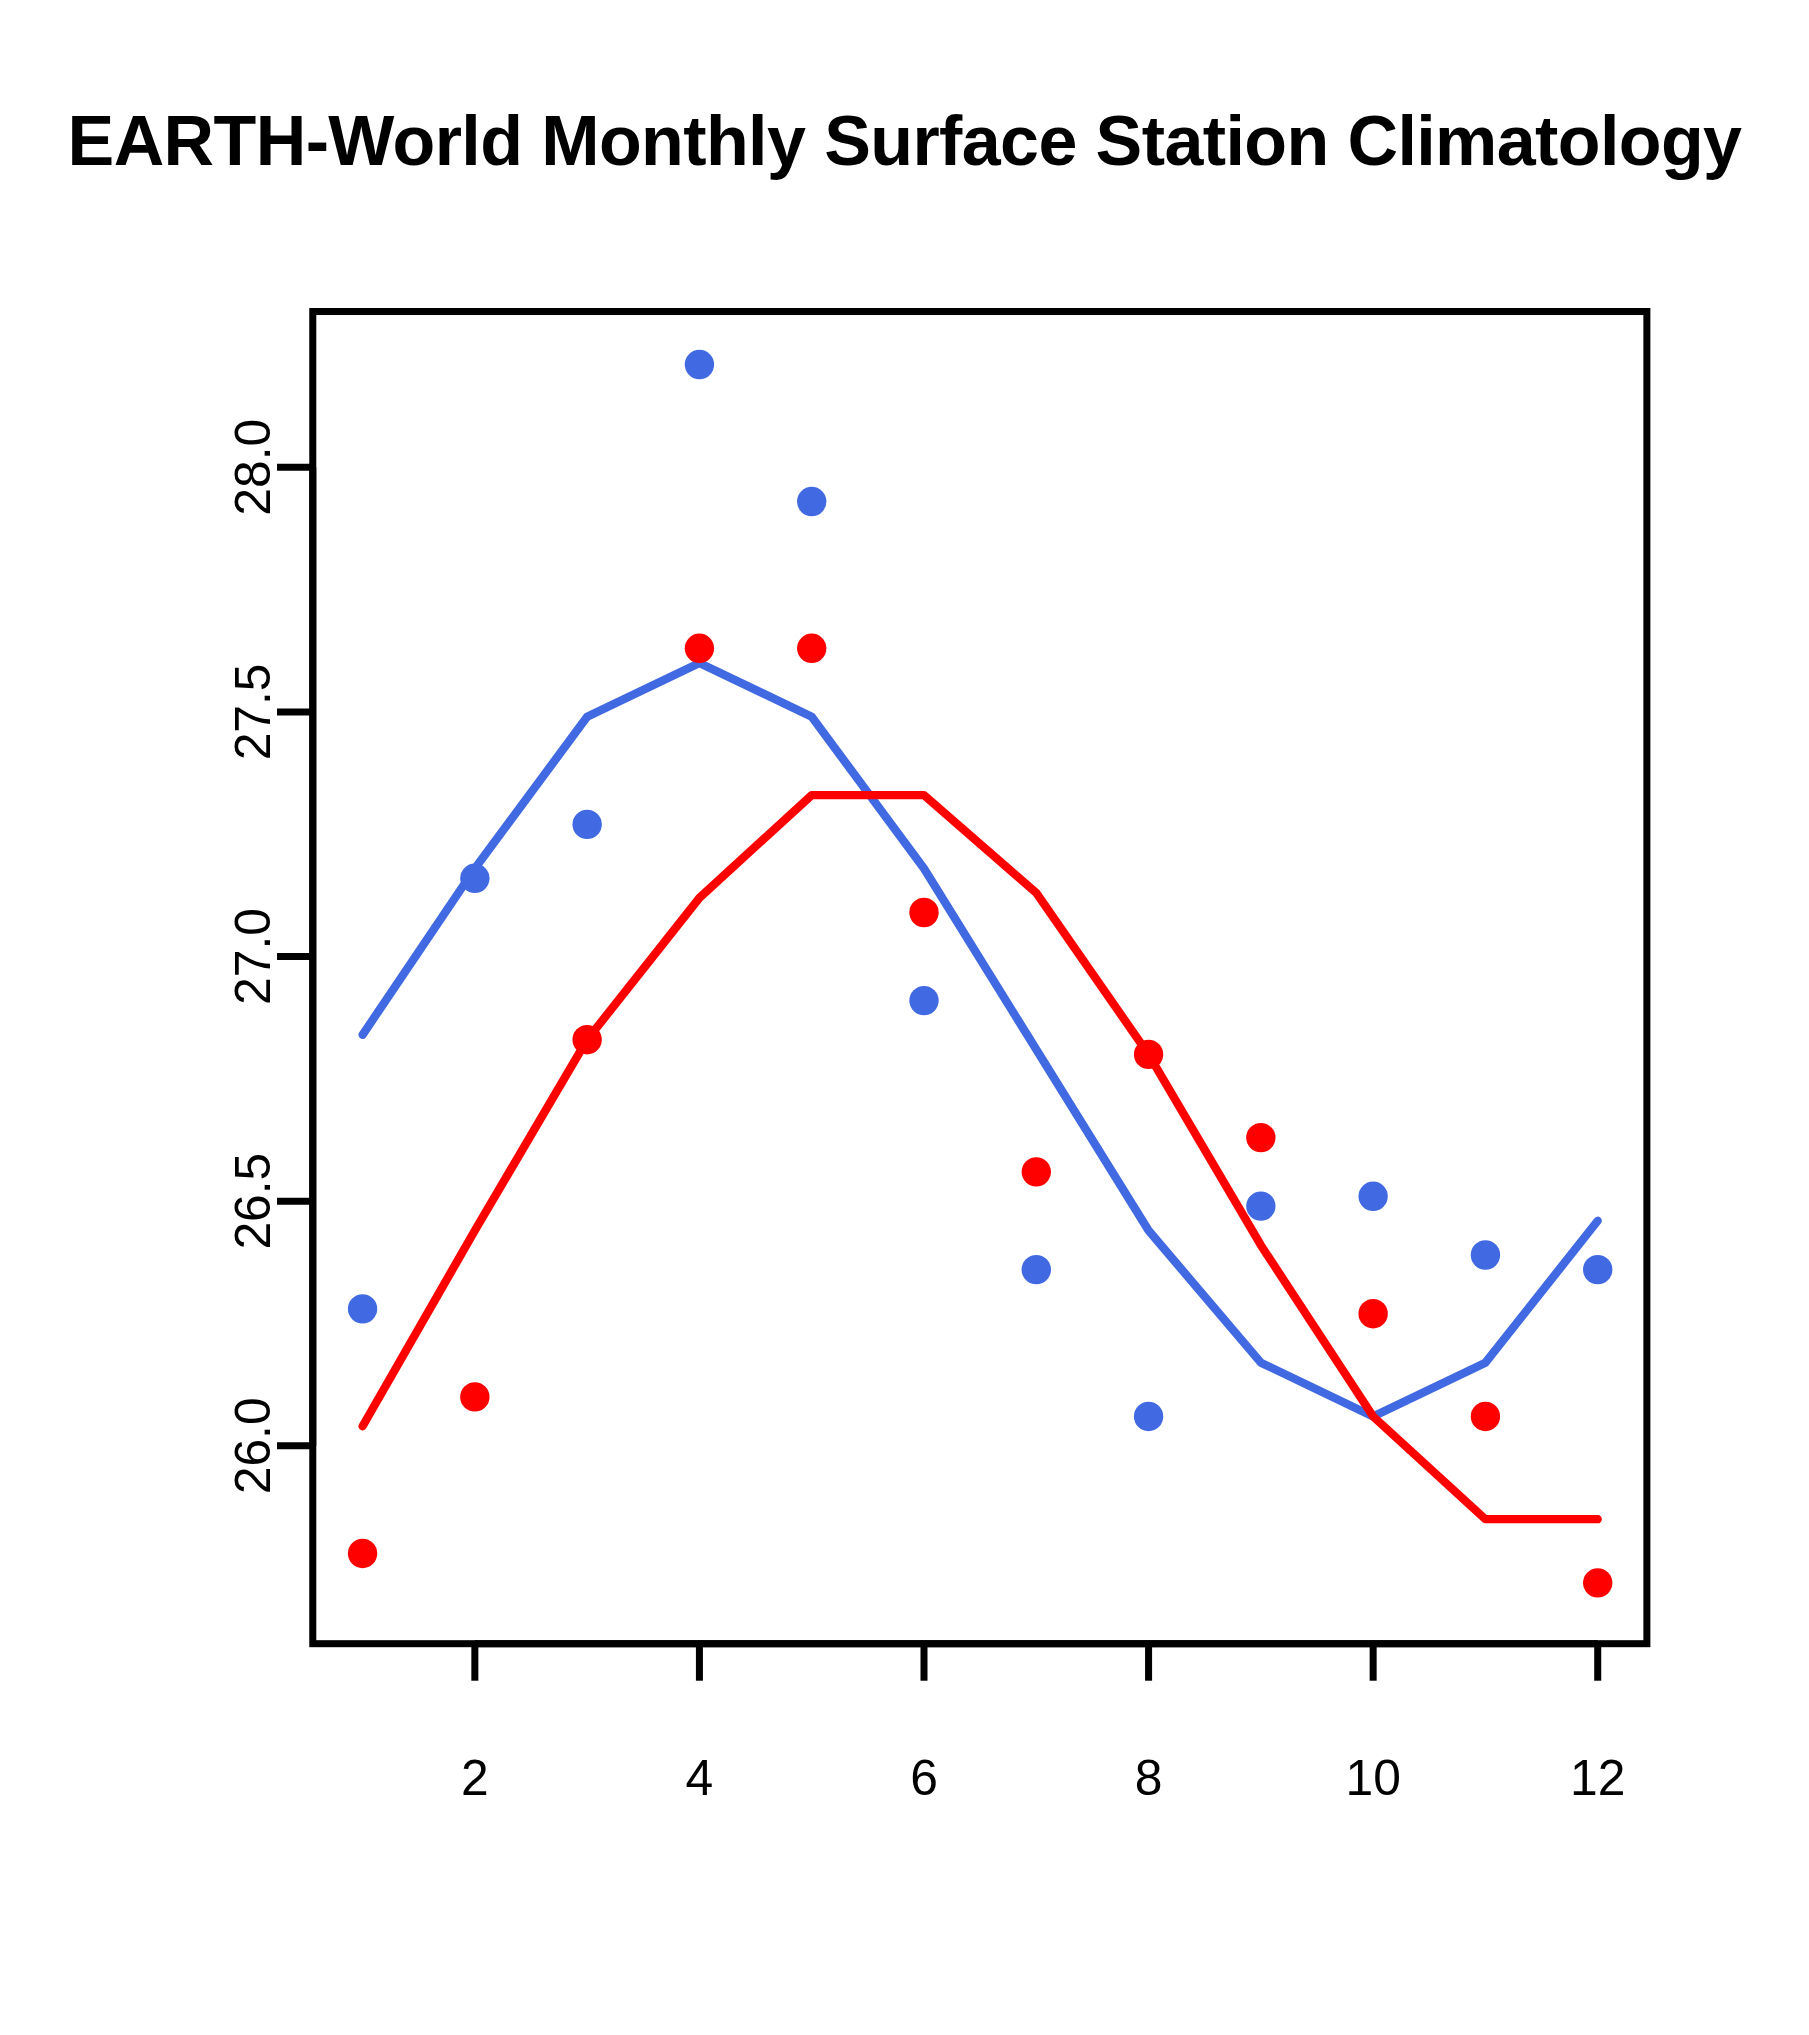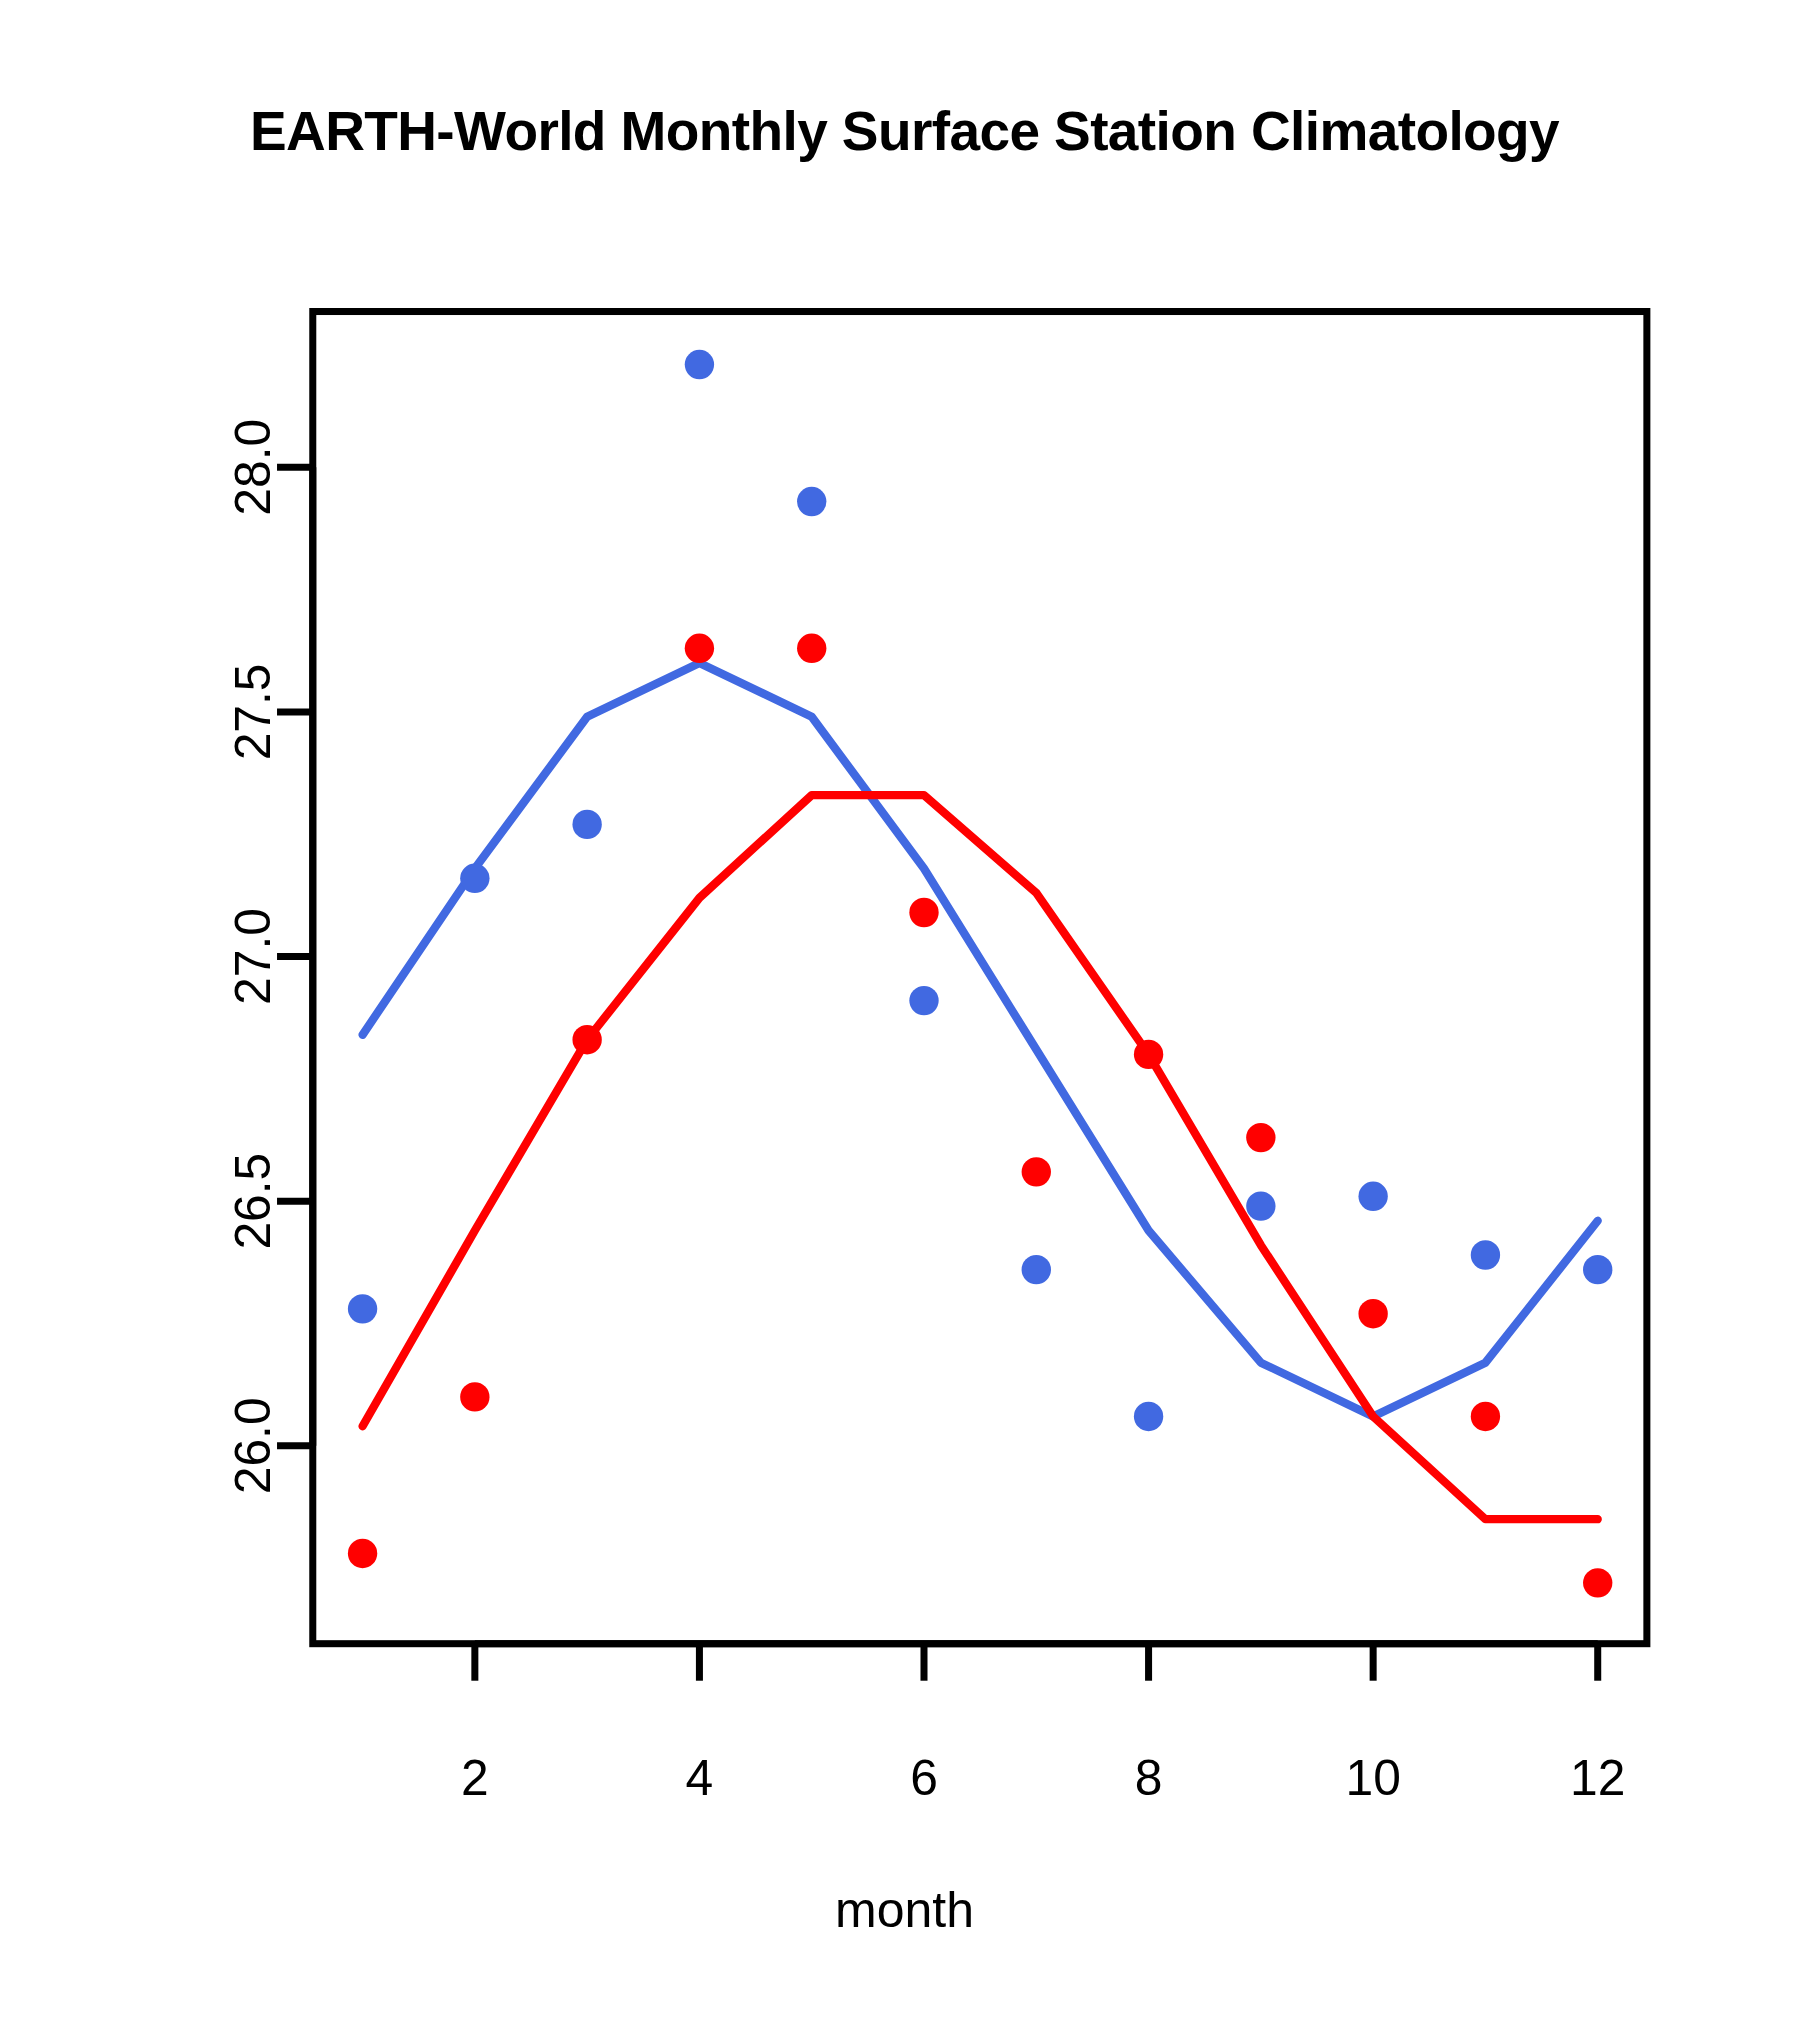--- a/index.html
+++ b/index.html
@@ -21,21 +21,21 @@
     height: 2035px;
   }
   .plot-title {
     position: absolute;
     top: 96px;
     left: 0;
     width: 1809px;
     text-align: center;
     font-family: "Liberation Sans", sans-serif;
     font-weight: bold;
-    font-size: 55px;
+    font-size: 70px;
     letter-spacing: -0.6px;
     color: #000000;
     white-space: nowrap;
     line-height: 1.3;
   }
   .axis-label-x {
     position: absolute;
     top: 1881px;
     left: 0;
     width: 1809px;
@@ -127,16 +127,15 @@
         <circle cx="1623.4545454545455" cy="1835.760000000001" r="23" fill="#FF0000"></circle>
         <circle cx="1799.3636363636363" cy="1651.7999999999995" r="23" fill="#FF0000"></circle>
         <circle cx="1975.2727272727273" cy="1782.1050000000007" r="23" fill="#FF0000"></circle>
         <circle cx="2151.181818181818" cy="2058.045" r="23" fill="#FF0000"></circle>
         <circle cx="2327.090909090909" cy="2219.010000000001" r="23" fill="#FF0000"></circle>
         <circle cx="2503" cy="2479.620000000001" r="23" fill="#FF0000"></circle>
       </g>
 
   </svg>
 
-  <div class="axis-label-x">month</div>
 
 </div>
 
 
 </body></html>

